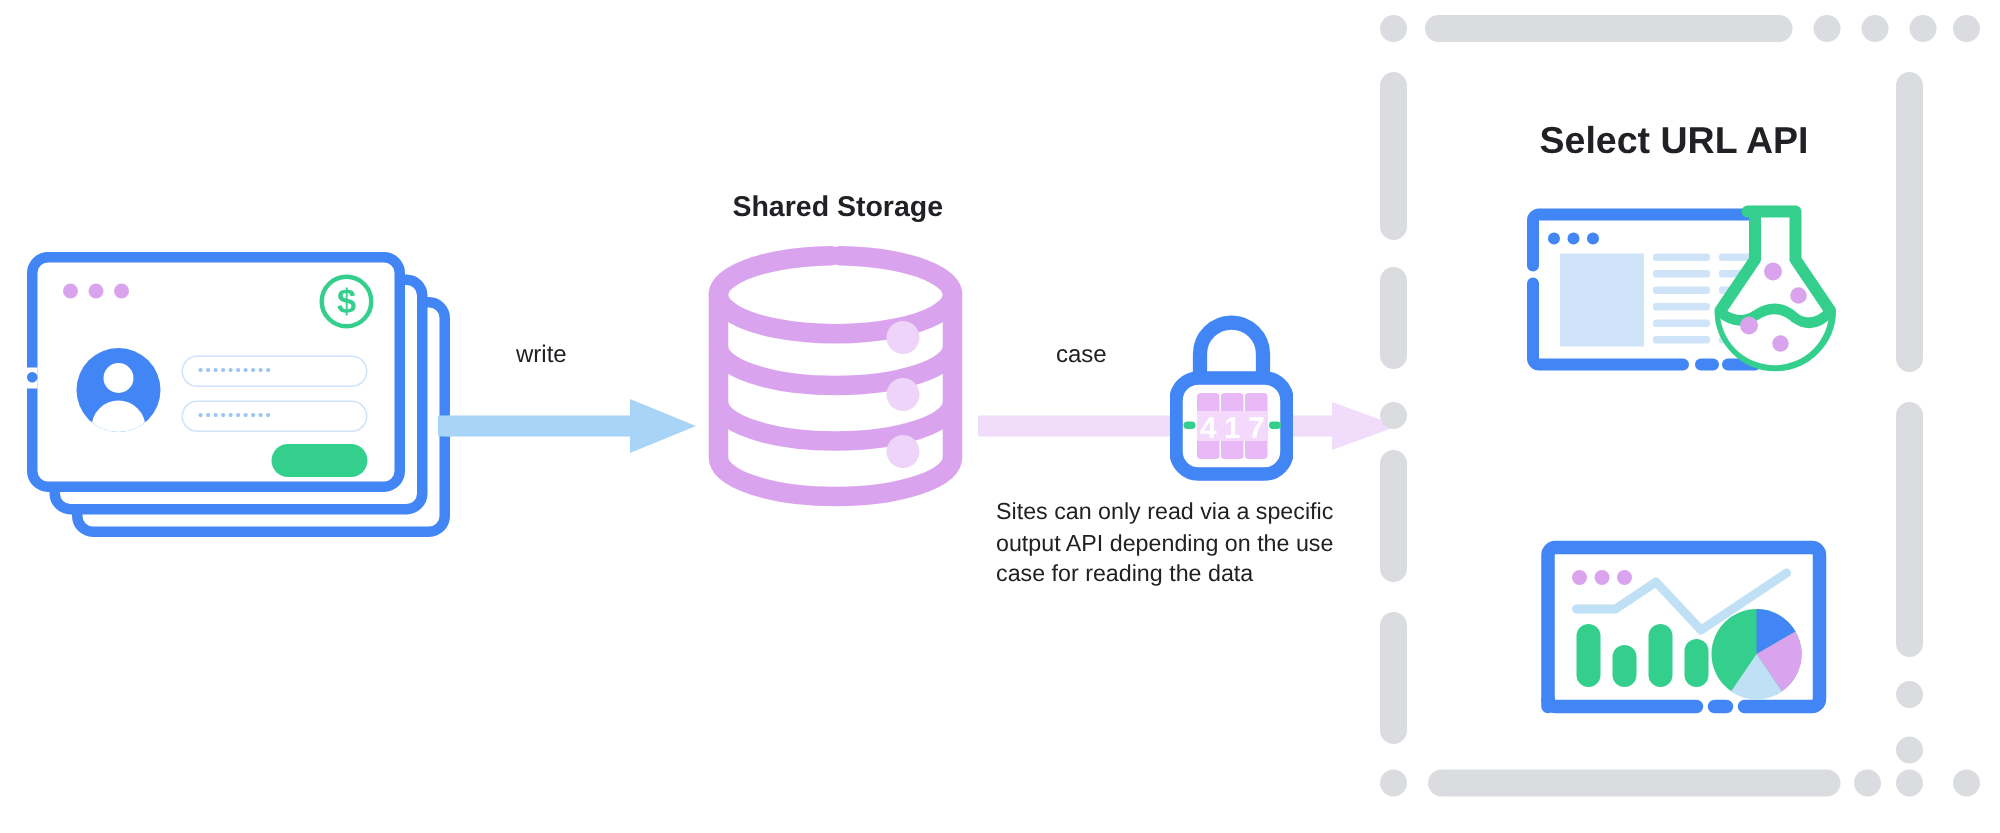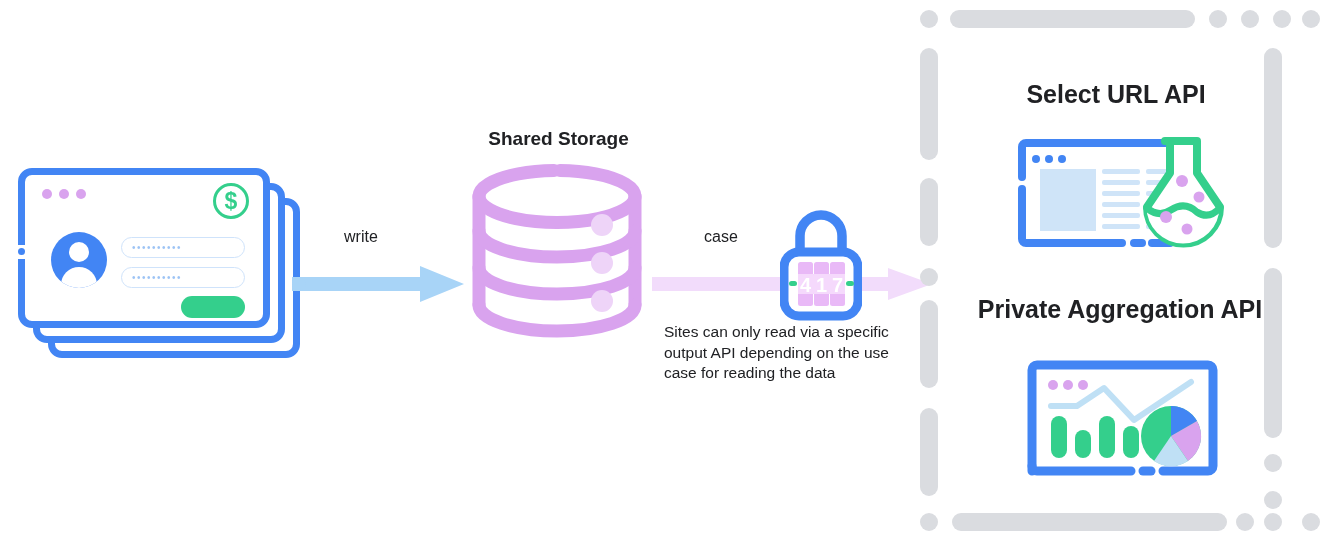--- a/index.html
+++ b/index.html
@@ -140,21 +140,21 @@
   }
   .caption {
     position: absolute;
     font-size: 15.5px;
     line-height: 1.33;
     color: #202124;
     font-family: "Liberation Sans", sans-serif;
     white-space: pre-line;
   }
   .cap-write { left: 294px; top: 313px; width: 185px; }
-  .cap-read  { left: 664px; top: 322px; width: 240px; }
+  .cap-read  { left: 664px; top: 332px; width: 240px; }
 
   
   #cylinder-group { left: 472px; top: 163px; width: 170px; height: 175px; }
   .cyl-title {
     position: absolute;
     left: 456px; top: 128px;
     width: 205px;
     text-align: center;
     font-size: 19px;
     font-weight: bold;
@@ -352,21 +352,20 @@
       <path d="M136.8 73 q12 10 24 2 q14 -9 26 2 q12 8 23 -4" fill="none" stroke="#34cf8c" stroke-width="7" stroke-linecap="round"></path>
       <g fill="#d9a3ee">
         <circle cx="172" cy="46" r="6"></circle>
         <circle cx="189" cy="62" r="5.5"></circle>
         <circle cx="156" cy="82" r="6"></circle>
         <circle cx="177" cy="94" r="5.5"></circle>
       </g>
     </g>
   </svg>
 
-  <div class="panel-title abs" id="title-private-agg" style="left:920px;width:400px;">Private Aggregation API</div>
 
   <svg class="abs" id="icon-private-agg" viewBox="0 0 195 125">
     <g fill="none" stroke="#4285f4" stroke-width="9" stroke-linecap="round" stroke-linejoin="round">
       <path d="M7 113 V12 a5 5 0 0 1 5 -5 H183 a5 5 0 0 1 5 5 V108 a5 5 0 0 1 -5 5 H138"></path>
       <path d="M126 113 H118"></path>
       <path d="M106 113 H12 a5 5 0 0 1 -5 -5"></path>
     </g>
     <g fill="#d9a3ee">
       <circle cx="28" cy="27" r="5"></circle>
       <circle cx="43" cy="27" r="5"></circle>

